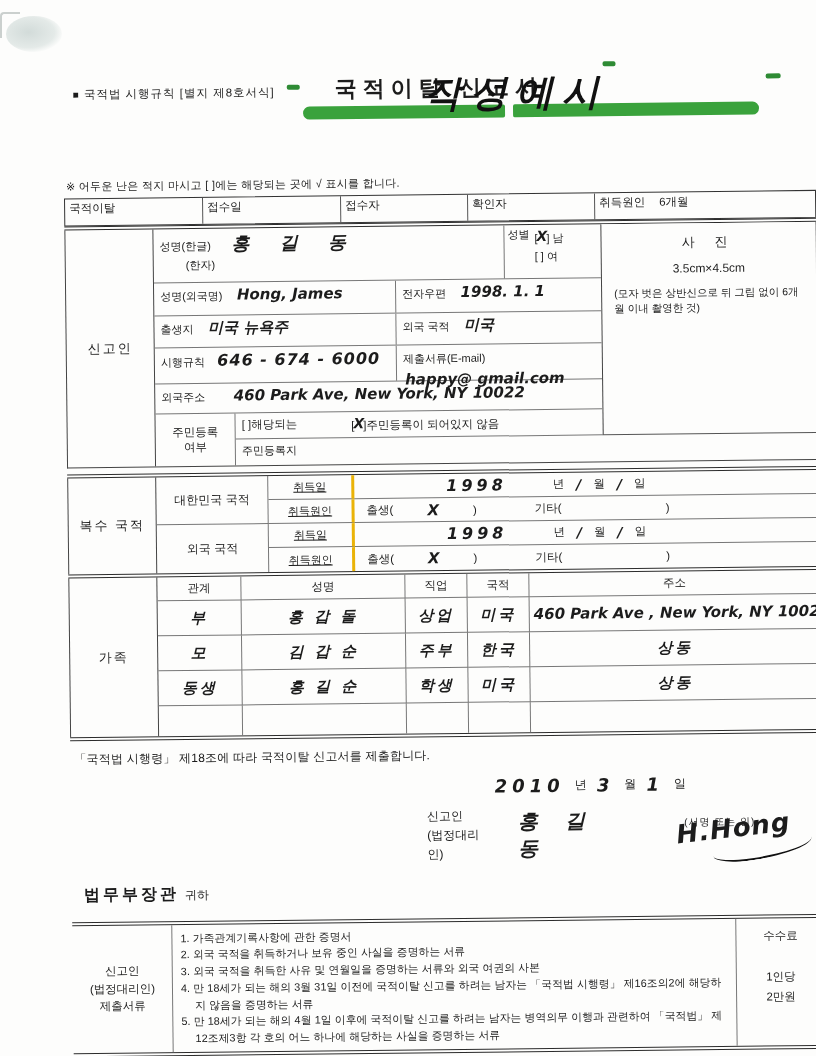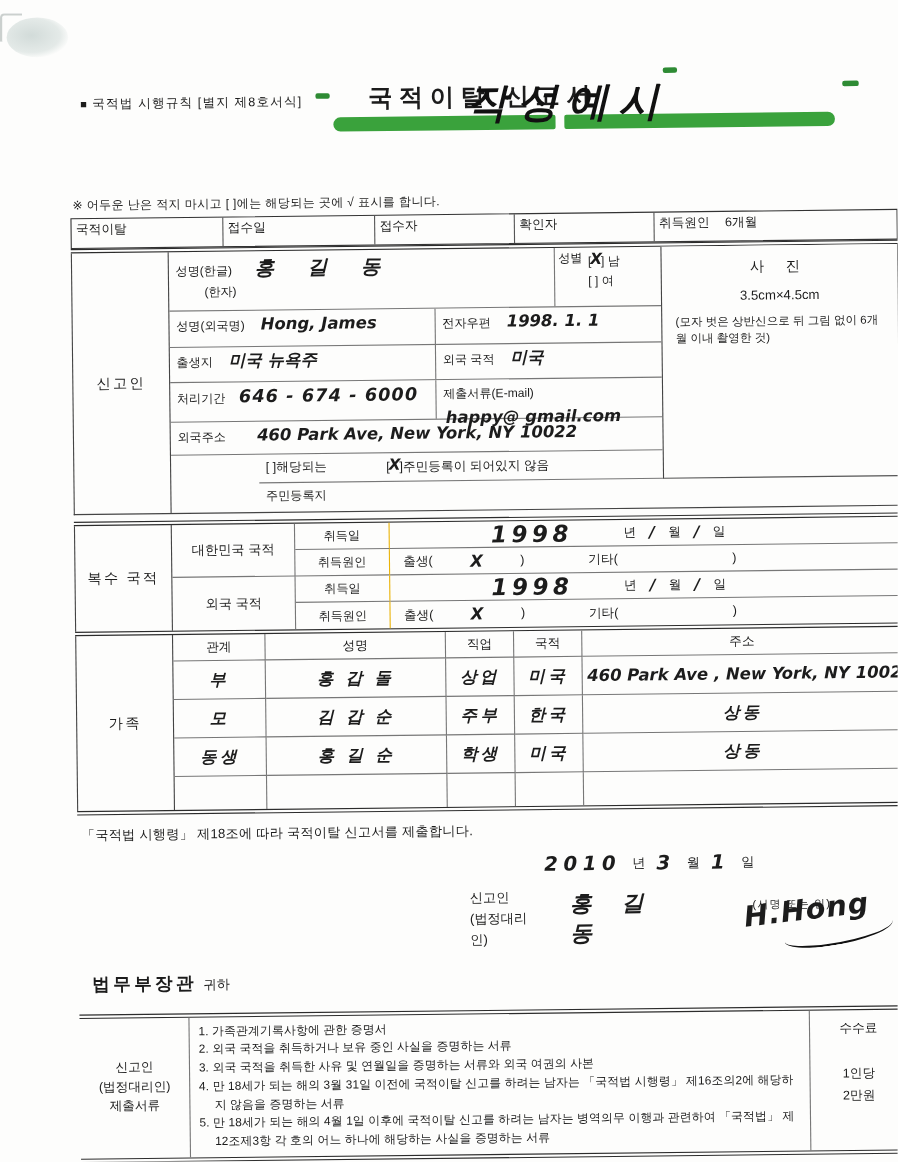--- a/index.html
+++ b/index.html
@@ -71,24 +71,24 @@
   .photo-title { font-size:13px; letter-spacing:8px; }
   .photo-size { font-size:12px; margin-top:10px; }
   .photo-note { font-size:10.5px; text-align:left; margin-top:10px; line-height:1.4; }
   .xmark { display:inline-block; font-size:14px; margin:0 -1px; position:relative; top:-1px; }
 
   
   .dual-grid { flex:1; display:grid; grid-template-columns:112px 86px 1fr; grid-auto-rows:24px; }
   .dual-nat { grid-column:1; border-right:1px solid #777; border-bottom:1px solid #777;
     display:flex; align-items:center; justify-content:center; font-size:12px; text-align:center; line-height:1.25; padding:0 6px; }
   .dual-nat.r1 { grid-row:1/3; } .dual-nat.r2 { grid-row:3/5; border-bottom:none; }
-  .dual-sub { border-right:1px solid #eab308; border-bottom:1px solid #777; display:flex; align-items:center; justify-content:center; font-size:11px; }
+  .dual-sub { border-right:3px solid #eab308; border-bottom:1px solid #777; display:flex; align-items:center; justify-content:center; font-size:11px;text-decoration:underline; }
   .dual-val { border-bottom:1px solid #777; display:flex; align-items:center; font-size:11.5px; padding-left:12px; }
   .no-bb { border-bottom:none !important; }
-  .acq-year { font-size:21px; letter-spacing:4px; margin-left:80px; }
+  .acq-year { font-size:16px; letter-spacing:4px; margin-left:80px; }
   .acq-units { margin-left:46px; display:flex; gap:12px; align-items:center; }
   .acq-units .hw { font-size:14px; }
   .cause-x { font-size:15px; margin:0 34px; }
   .cause-gap { width:58px; display:inline-block; }
   .cause-close-gap { width:104px; display:inline-block; }
 
   
   .fam-grid { flex:1; display:grid; grid-template-columns:84px 164px 62px 62px 1fr; }
   .fam-grid > div { border-right:1px solid #777; border-bottom:1px solid #777; display:flex; align-items:center; justify-content:center; }
   .fam-grid > div:nth-child(5n) { border-right:none; }
@@ -205,35 +205,39 @@
           <span class="hw v15">미국 뉴욕주</span>
         </div>
         <div class="rt">
           <span class="rep-label">외국 국적</span>
           <span class="hw v15">미국</span>
         </div>
       </div>
 
       <div class="rep-row row4 row-split">
         <div class="lf">
-          <span class="rep-label">처리기간</span>
+          <span class="rep-label">시행규칙</span>
           <span class="hw phone-v">646 - 674 - 6000</span>
         </div>
         <div class="rt">
           <span class="rep-label">제출서류(E-mail)</span>
           <span class="hw email-v">happy@ gmail.com</span>
         </div>
       </div>
 
       <div class="rep-row row5">
         <span class="rep-label">외국주소</span>
         <span class="hw addr-v">460 Park Ave, New York, NY 10022</span>
       </div>
 
       <div class="jumin">
+        <div class="jumin-label">
+          <span>주민등록</span>
+          <span>여부</span>
+        </div>
         <div class="jumin-checks">
           <span>[  ]해당되는</span>
           <span><span>[</span><span class="hw xmark">X</span><span>]주민등록이 되어있지 않음</span></span>
         </div>
         <div class="jumin-place">주민등록지</div>
       </div>
 
       <div class="photo-box">
         <div class="photo-title">사  진</div>
         <div class="photo-size">3.5cm×4.5cm</div>

